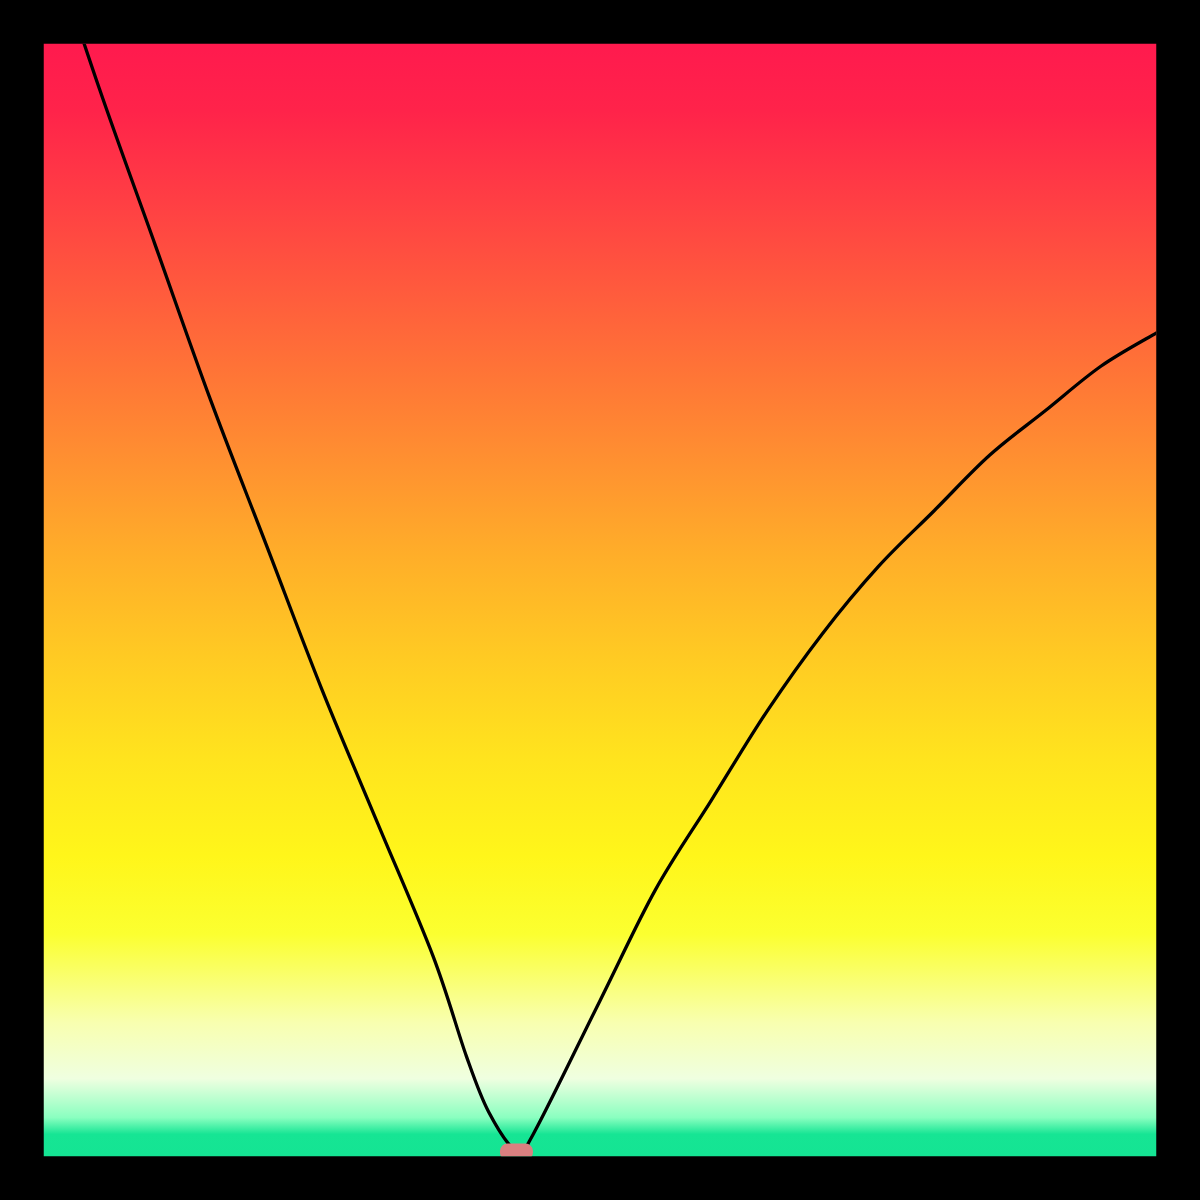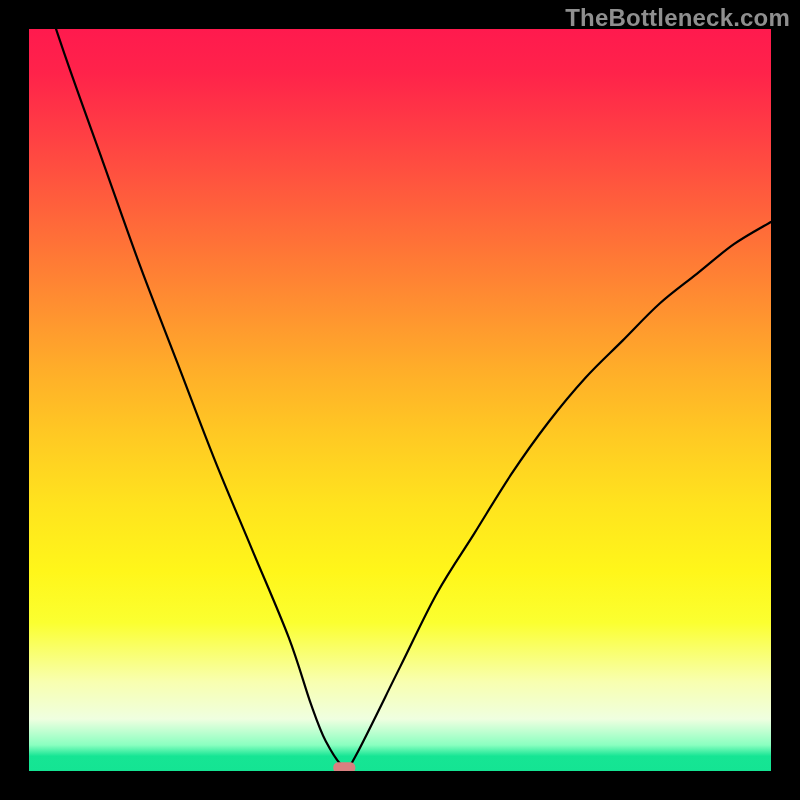--- a/index.html
+++ b/index.html
@@ -81,14 +81,13 @@
 <body>
 
 <div class="frame">
   <div class="plot-area">
     <div class="gradient"></div>
     <svg class="curve-svg" viewBox="0 0 742 742" preserveAspectRatio="none">
       <path id="curve-path" class="curve-path" d="M 0.00 -81.62 C 6.18 -63.07, 24.73 -6.18, 37.10 29.68 C 49.47 65.54, 61.83 98.93, 74.20 133.56 C 86.57 168.19, 98.93 204.05, 111.30 237.44 C 123.67 270.83, 136.03 301.75, 148.40 333.90 C 160.77 366.05, 173.13 399.44, 185.50 430.36 C 197.87 461.28, 210.23 489.72, 222.60 519.40 C 234.97 549.08, 249.81 582.47, 259.70 608.44 C 269.59 634.41, 275.78 657.91, 281.96 675.22 C 288.14 692.53, 291.24 701.81, 296.80 712.32 C 302.37 722.83, 310.40 735.82, 315.35 738.29 C 320.30 740.76, 317.21 743.86, 326.48 727.16 C 335.75 710.46, 357.40 665.33, 371.00 638.12 C 384.60 610.91, 395.73 586.18, 408.10 563.92 C 420.47 541.66, 432.83 524.35, 445.20 504.56 C 457.57 484.77, 469.93 463.75, 482.30 445.20 C 494.67 426.65, 507.03 409.34, 519.40 393.26 C 531.77 377.18, 544.13 362.34, 556.50 348.74 C 568.87 335.14, 581.23 324.01, 593.60 311.64 C 605.97 299.27, 618.33 285.67, 630.70 274.54 C 643.07 263.41, 655.43 254.75, 667.80 244.86 C 680.17 234.97, 692.53 223.84, 704.90 215.18 C 717.27 206.52, 735.82 196.63, 742.00 192.92"></path>
       <rect id="min-marker" class="marker" rx="5" ry="5" width="22" height="11" x="304.3" y="733.3"></rect>
     </svg>
   </div>
-  <div class="watermark">TheBottleneck.com</div>
 </div>
 
 </body></html>

